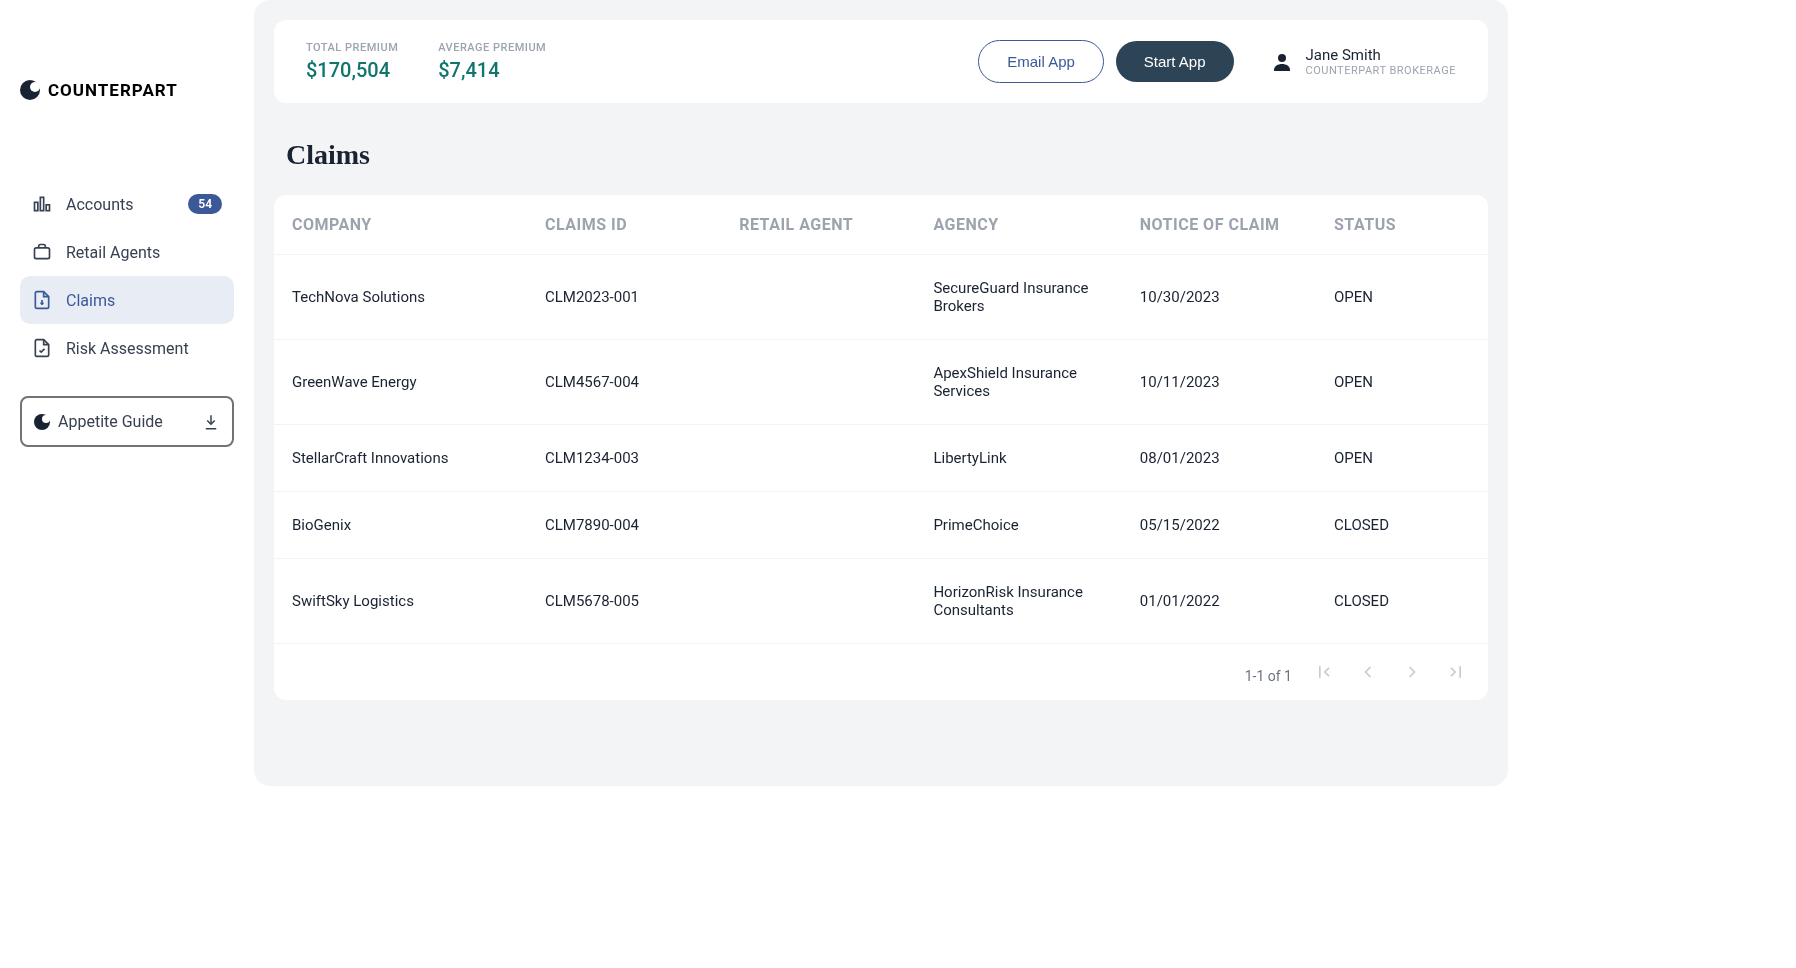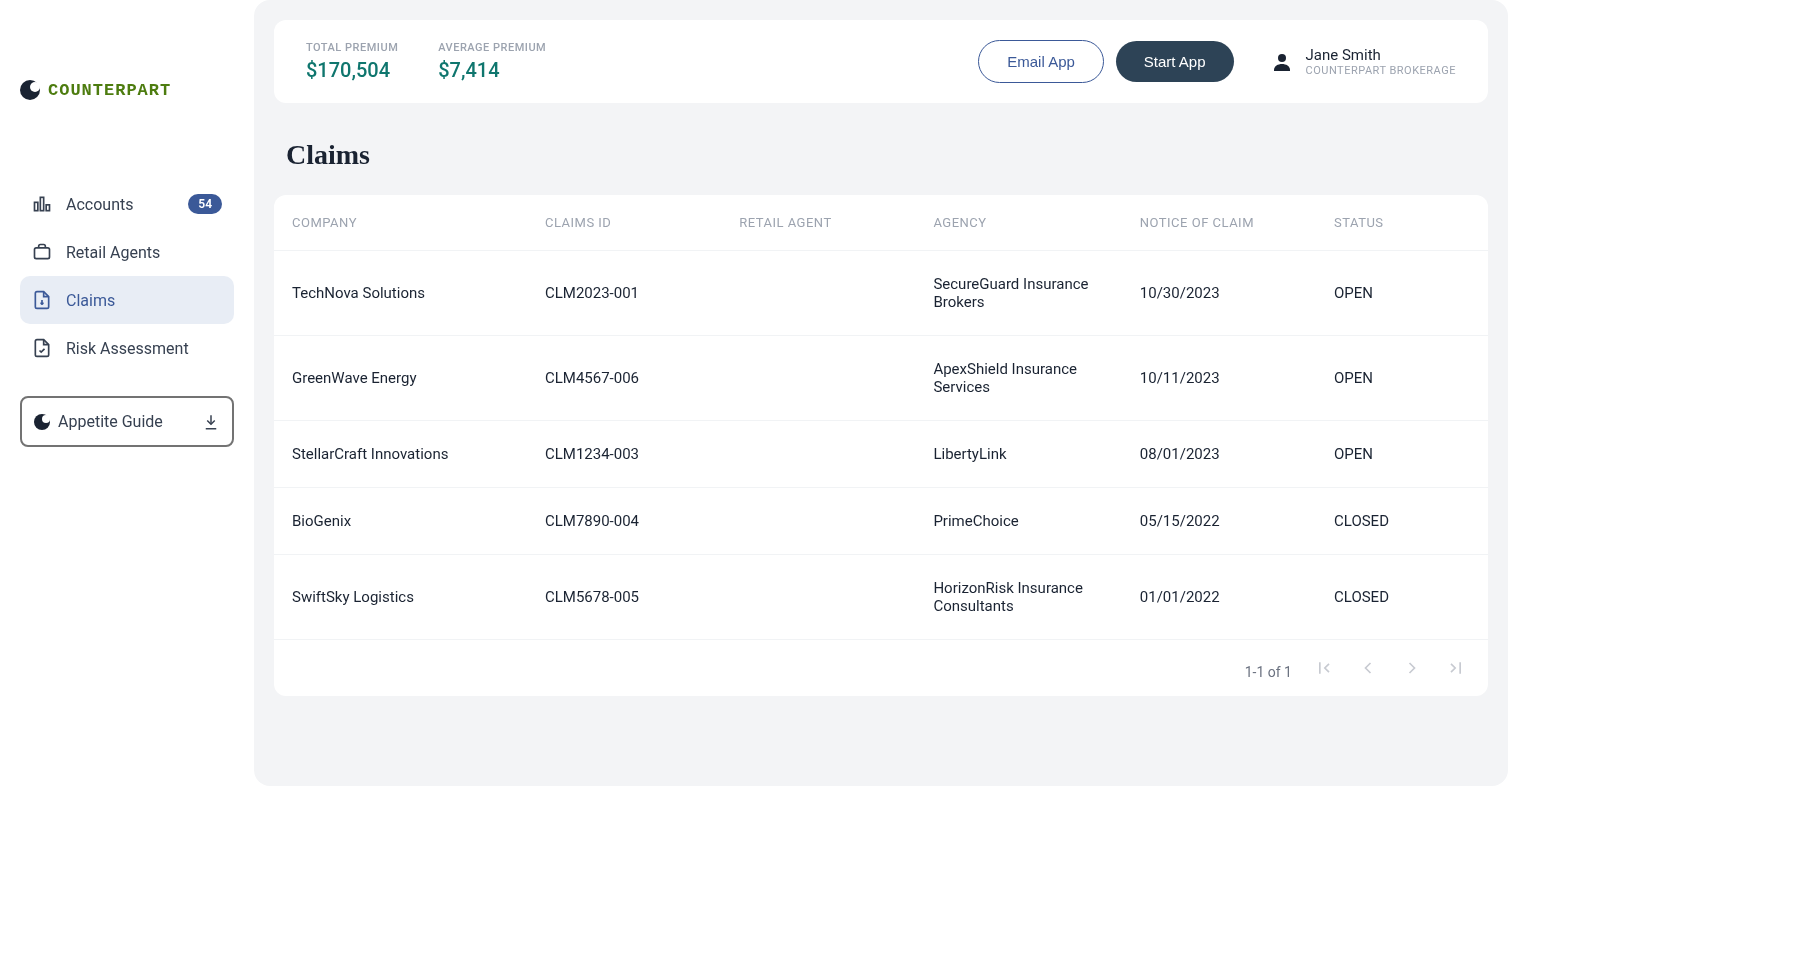--- a/index.html
+++ b/index.html
@@ -1,20 +1,20 @@
 <!DOCTYPE html>
 <html><head>
   <meta charset="utf-8">
   <style>
     * { box-sizing: border-box; margin: 0; padding: 0; }
     body { font-family: -apple-system, BlinkMacSystemFont, "Segoe UI", Roboto, sans-serif; background: #fff; }
     .app { display: flex; width: 1508px; height: 786px; background:#fff; position:relative; border-radius: 16px; overflow: hidden;}
     
     .sidebar { width: 254px; background: #fff; flex-shrink: 0; padding: 80px 20px 20px; }
-    .logo { display: flex; align-items: center; gap: 8px; font-weight: 700; color: #4d7c0f; margin-bottom: 80px; letter-spacing: 1px; font-size: 17px; font-family: Liberation Mono, monospace;}
+    .logo { display: flex; align-items: center; gap: 8px; font-weight: 700; color: #000000; margin-bottom: 80px; letter-spacing: 1px; font-size: 17px;}
     .logo-mark { width: 20px; height: 20px; background: #1a2332; border-radius: 50%; position: relative; display:inline-block;}
     .logo-mark::after { content:''; width:10px; height:10px; background:#fff; border-radius:50%; position:absolute; top:2px; right:0;}
     
     .nav-list { list-style: none; margin-bottom: 24px; }
     .nav-item { display: flex; align-items: center; gap: 14px; padding: 14px 12px; border-radius: 10px; color: #374151; font-size: 16px; cursor: pointer; position:relative;}
     .nav-item.active { background: #e8edf5; color: #3b5998; }
     .nav-icon { width: 20px; height: 20px; flex-shrink: 0; display:flex; align-items:center; justify-content:center;}
     .nav-badge { margin-left: auto; background: #3b5998; color: #fff; font-size: 12px; font-weight: 600; padding: 3px 10px; border-radius: 10px; }
     
     .appetite-card { border: 2px solid #737373; border-radius: 8px; padding: 14px 12px; display: flex; align-items: center; gap: 8px; margin-top:20px; color:#374151; cursor:pointer;}
@@ -35,21 +35,21 @@
     .user-block { display: flex; align-items: center; gap: 12px; margin-left:24px;}
     .user-icon { width: 24px; height: 24px; }
     .user-info { display: flex; flex-direction: column; }
     .user-name { font-weight: 400; color: #1a2332; font-size: 15px;}
     .user-org { font-size: 11px; color: #9ca3af; letter-spacing:0.5px;}
     
     .page-title { font-size: 28px; font-weight: 700; color: #1a2332; margin: 36px 32px 24px; font-family: Georgia, serif;}
     
     .table-card { background: #fff; border-radius: 12px; margin: 0 20px 20px; overflow: hidden; }
     .table { width: 100%; border-collapse: collapse; }
-    .table th { text-align: left; padding: 20px 16px; font-size: 13px; color: #9ca3af; font-weight: 400; letter-spacing: 0.5px; }
+    .table th { text-align: left; padding: 20px 16px; font-size: 16px; color: #9ca3af; font-weight: 700; letter-spacing: 0.5px; }
     .table th:first-child, .table td:first-child { padding-left:18px; }
     .table td { padding: 24px 16px; font-size: 15px; color: #1a2332; border-top: 1px solid #f1f3f5; }
     .table tbody tr { cursor:default; }
     
     .pagination { display: flex; align-items: flex-end; justify-content: flex-end; gap: 20px; padding: 16px 20px; font-size: 14px; color: #6b7280; border-top: 1px solid #f1f3f5;}
     .pag-btn { width: 24px; height: 24px; display: flex; align-items: center; justify-content: center; cursor: pointer; color: #9ca3af;}
     
     svg { display:block; }
   </style>
 </head>
@@ -175,21 +175,21 @@
             <tr>
               <td>TechNova Solutions</td>
               <td>CLM2023-001</td>
               <td></td>
               <td>SecureGuard Insurance Brokers</td>
               <td>10/30/2023</td>
               <td>OPEN</td>
             </tr>
             <tr>
               <td>GreenWave Energy</td>
-              <td>CLM4567-006</td>
+              <td>CLM4567-004</td>
               <td></td>
               <td>ApexShield Insurance Services</td>
               <td>10/11/2023</td>
               <td>OPEN</td>
             </tr>
             <tr>
               <td>StellarCraft Innovations</td>
               <td>CLM1234-003</td>
               <td></td>
               <td>LibertyLink</td>

